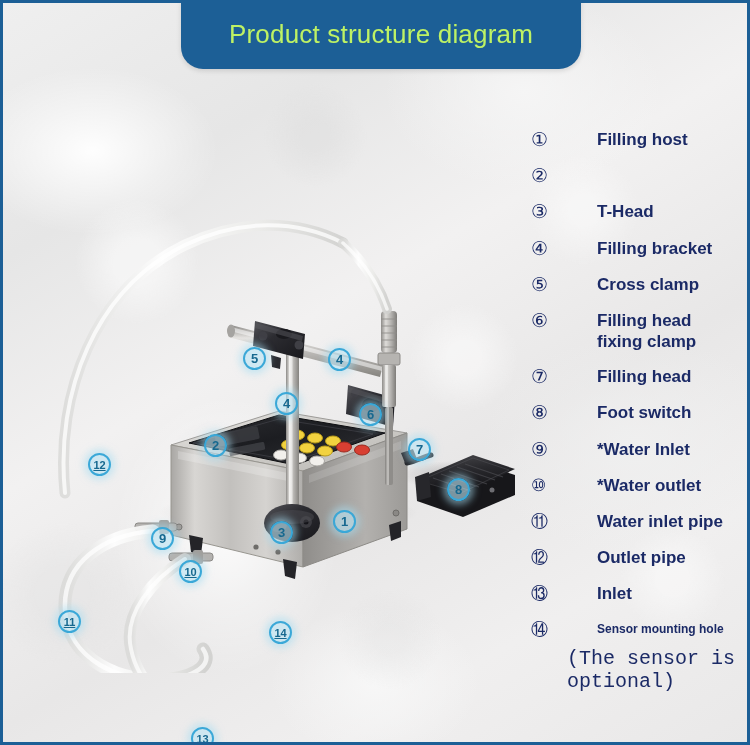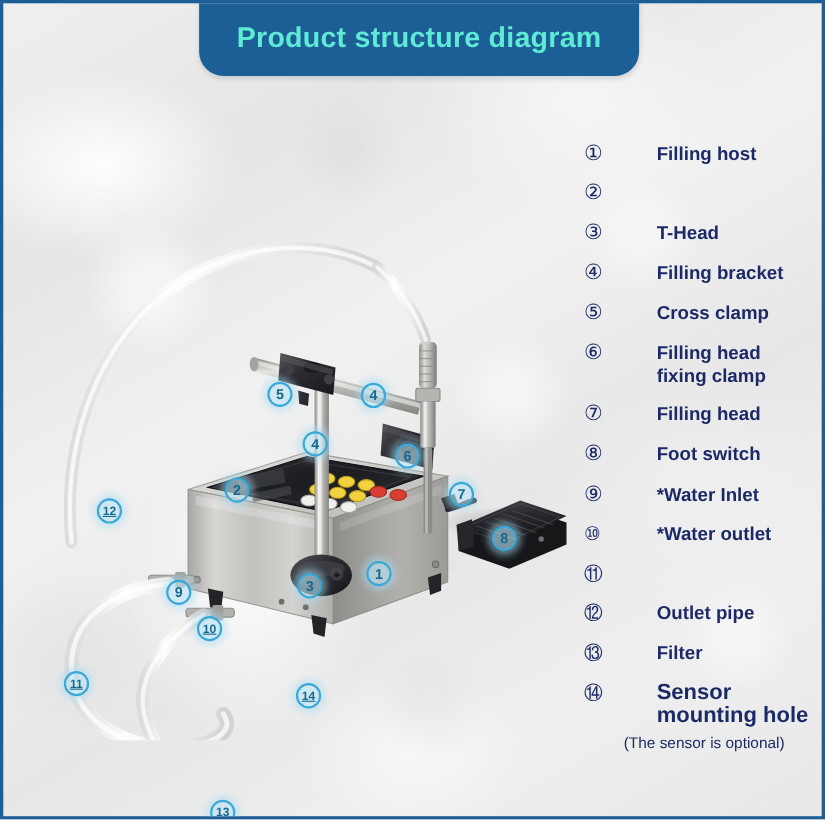--- a/index.html
+++ b/index.html
@@ -54,23 +54,23 @@
     height: 70px;
     background: #1c5f96;
     border-radius: 0 0 22px 22px;
     display: flex;
     align-items: center;
     justify-content: center;
     z-index: 30;
     box-shadow: 0 2px 5px rgba(0,0,0,.12);
   }
   #header-title {
-    color: #5eead4;
+    color: #bef264;
     font-size: 26px;
-    font-weight: bold;
+    font-weight: normal;
     letter-spacing: .2px;
     white-space: nowrap;
   }
 
   
   #legend {
     position: absolute;
     left: 528px;
     top: 126px;
     width: 208px;
@@ -92,25 +92,26 @@
   .legend-num.wide { font-size: 17px; }
   .legend-label {
     font-size: 17px;
     font-weight: bold;
     color: #1b2a66;
     line-height: 21px;
     padding-left: 5px;
     margin-left: 35px;
   }
   .legend-note {
-    font-size: 14px;
+    font-size: 20px;
     color: #1b2a66;
     padding-left: 36px;
     margin-top: -9px;
     margin-bottom: 26px;
+    font-family: Liberation Mono, monospace;
   }
 
   
   #footnote {
     position: absolute;
     left: 100px;
     top: 684px;
     width: 560px;
     font-size: 19px;
     font-weight: bold;
@@ -409,30 +410,31 @@
     <div class="legend-row">
       <div class="legend-num">⑨</div>
       <div class="legend-label">*Water Inlet</div>
     </div>
     <div class="legend-row">
       <div class="legend-num wide">⑩</div>
       <div class="legend-label">*Water outlet</div>
     </div>
     <div class="legend-row">
       <div class="legend-num wide">⑪</div>
+      <div class="legend-label">Water inlet pipe</div>
     </div>
     <div class="legend-row">
       <div class="legend-num wide">⑫</div>
       <div class="legend-label">Outlet pipe</div>
     </div>
     <div class="legend-row">
       <div class="legend-num wide">⑬</div>
-      <div class="legend-label">Filter</div>
+      <div class="legend-label">Inlet</div>
     </div>
     <div class="legend-row">
       <div class="legend-num wide">⑭</div>
-      <div class="legend-label" style="font-size:20px;">Sensor mounting hole</div>
+      <div class="legend-label" style="font-size:12px;">Sensor mounting hole</div>
     </div>
     <div class="legend-note">(The sensor is optional)</div>
   </div>
 
 
 </div>
 
 </body></html>

